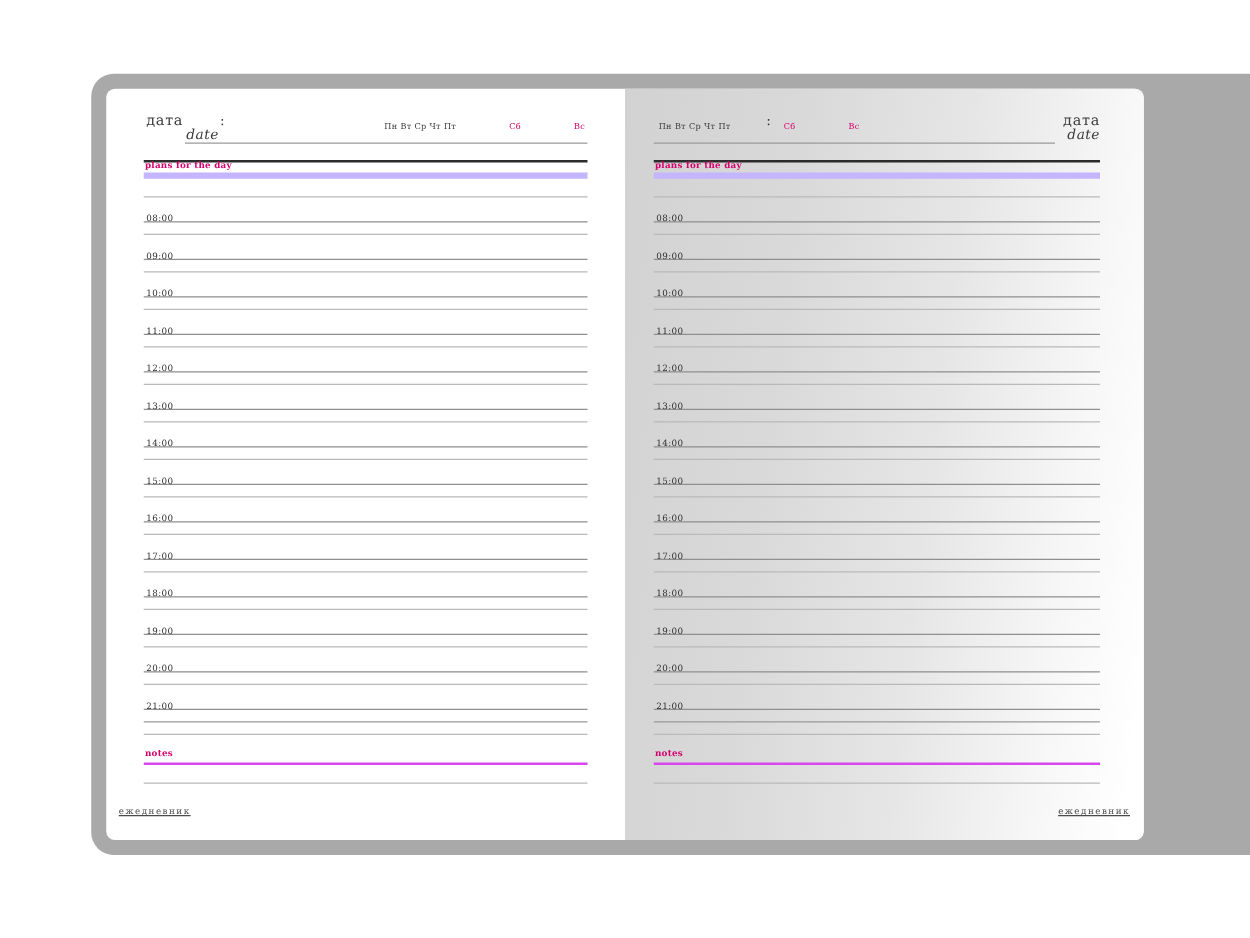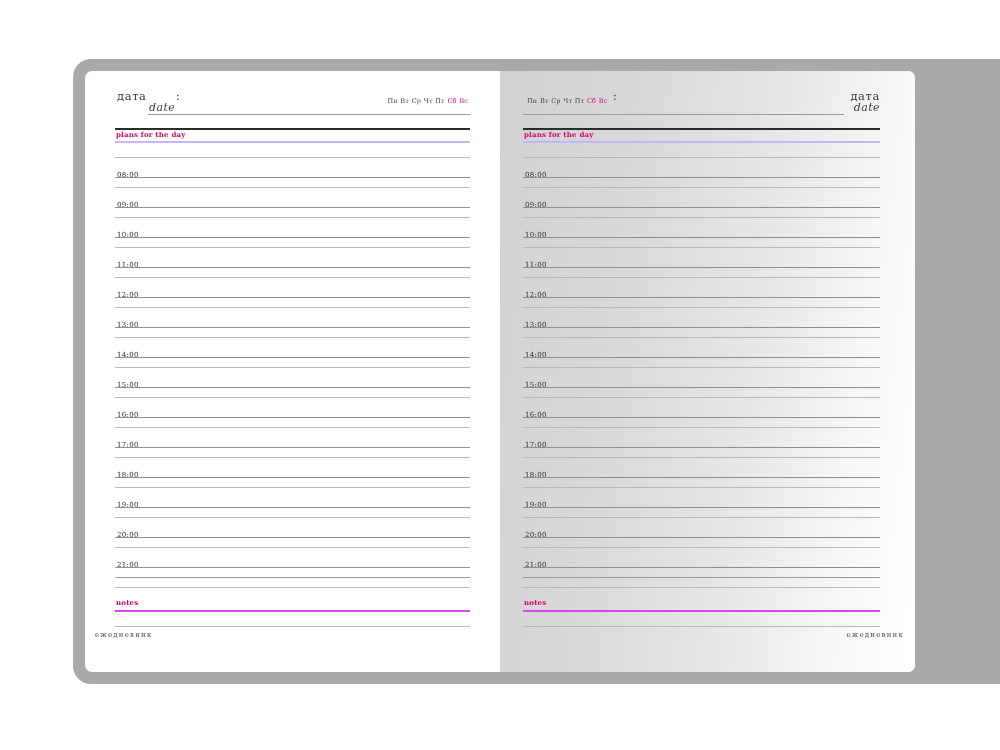--- a/index.html
+++ b/index.html
@@ -24,50 +24,50 @@
   .page.right .date-block { right:0; text-align:right; }
   .date-ru { display:block; font-size:11.5px; letter-spacing:0.6px; }
   .date-en { display:block; font-size:11px; font-style:italic; letter-spacing:0.4px;padding-left:32px; }
   .colon { position:absolute; top:0; font-size:11px; color:#333; }
   .page.left  .colon { left:61px; }
   .page.right .colon { left:90px; }
   .weekdays { position:absolute; top:7px; display:flex; gap:2.5px;
               font-size:6.5px; color:#3c3c3c; letter-spacing:0.2px;justify-content:space-between; }
   .page.left  .weekdays { right:2px; }
   .page.right .weekdays { left:4px; }
-  .wd.weekend { color:var(--accent); }
+  .wd.weekend { color:var(--accent);margin-left:40px; }
   .date-underline { position:absolute; top:24px; border-top:1px solid #9a9a9a; }
   .page.left  .date-underline { left:33px; right:0; }
   .page.right .date-underline { left:0; right:36px; }
 
   
   .thick-rule { position:absolute; top:38px; left:0; right:0; border-top:2px solid #2b2b2b; }
   .plans-row  { position:absolute; top:40px; left:0; right:0; height:13px;
-                border-bottom:2px solid #c4b5fd; }
+                border-bottom:5px solid #c4b5fd; }
   .plans-label { position:absolute; left:1px; bottom:2px; font-size:7px; font-weight:bold;
                  color:var(--accent); letter-spacing:0.2px; }
 
   
   .hours { position:absolute; top:67px; left:0; right:0; }
   .hour-block { height:30px; border-top:1px solid var(--line-light); }
   .hour-row   { height:20px; border-bottom:1px solid var(--line-dark); padding:4px 0 0 2px; }
   .hour-label { font-size:7px; color:var(--ink); letter-spacing:0.3px; }
 
   
   .post-row  { position:absolute; top:487px; left:0; right:0; height:11px;
                border-top:1px solid #999999; border-bottom:1px solid var(--line-light); }
   .notes-row { position:absolute; top:498px; left:0; right:0; height:24px;
                border-bottom:2px solid #d946ef; }
   .notes-label { position:absolute; left:1px; bottom:3px; font-size:7px; font-weight:bold;
                  color:var(--accent); letter-spacing:0.2px; }
   .final-row { position:absolute; top:522px; left:0; right:0; height:15px;
                border-bottom:1px solid var(--line-light); }
 
   
-  .brand { position:absolute; top:560px; font-size:7px; letter-spacing:1.2px; color:#4a4a4a; }
+  .brand { position:absolute; top:574px; font-size:7px; letter-spacing:1.2px; color:#4a4a4a;text-decoration:underline; }
   .brand.left  { left:10px; }
   .brand.right { right:11px; }
 </style>
 </head>
 <body>
 
 <div class="cover">
   <div class="paper">
     <div class="right-bg"></div>
 

